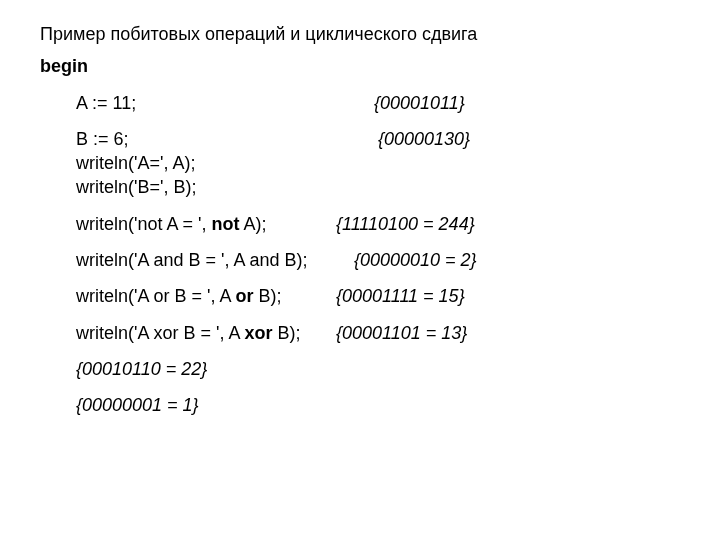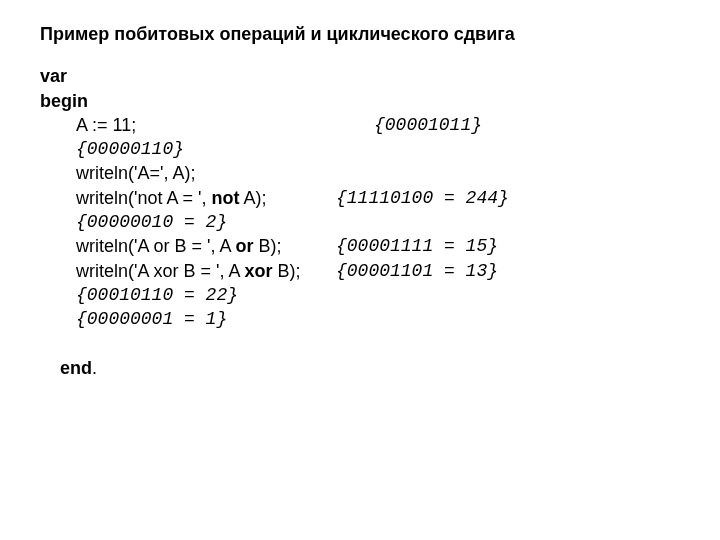--- a/index.html
+++ b/index.html
@@ -10,74 +10,76 @@
     background: #ffffff;
     font-family: Arial, Helvetica, sans-serif;
     font-size: 18px;
     color: #000000;
     line-height: 1.35;
   }
   .page {
     padding: 22px 40px 0 40px;
   }
   .title {
-    font-weight: bold;
-    margin-bottom: 18px;
+    font-weight: normal;
+    margin-bottom: 8px;
   }
   .line {
     white-space: pre;
   }
   .indent {
     padding-left: 36px;
   }
   .bold { font-weight: bold; }
   .row {
     display: flex;
+    margin-top: 12px;
   }
   .code-col {
     display: inline-block;
     min-width: 280px;
   }
   .comment-col {
     display: inline-block;
     font-style: italic;
-    font-family: Liberation Mono, monospace;
   }
 </style>
 </head>
 <body>
 
 <div class="page">
 
   <div class="title">Пример побитовых операций и циклического сдвига</div>
 
-  <div class="line bold">var</div>
 
 
   <div class="line bold">begin</div>
 
   <div class="row indent">
     <span class="code-col" style="min-width:298px">A := 11;</span>
     <span class="comment-col">{00001011}</span>
   </div>
 
   <div class="row indent">
-    <span class="comment-col">{00000110}</span>
+    <span class="code-col" style="min-width:302px">B := 6;</span>
+    <span class="comment-col">{00000130}</span>
   </div>
 
   <div class="line indent">writeln('A=', A);</div>
+  <div class="line indent">writeln('B=', B);</div>
 
   <div class="row indent">
     <span class="code-col" style="min-width:260px">
       <span>writeln('not A = ', </span><span class="bold">not</span><span> A);</span>
     </span>
     <span class="comment-col">{11110100 = 244}</span>
   </div>
 
   <div class="row indent">
+    <span class="code-col" style="min-width:278px">writeln('A and B = ', A and B);</span>
     <span class="comment-col">{00000010 = 2}</span>
   </div>
 
   <div class="row indent">
     <span class="code-col" style="min-width:260px">
       <span>writeln('A or B = ', A </span><span class="bold">or</span><span> B);</span>
     </span>
     <span class="comment-col">{00001111 = 15}</span>
   </div>
 
@@ -89,17 +91,14 @@
   </div>
 
   <div class="row indent">
     <span class="comment-col">{00010110 = 22}</span>
   </div>
 
   <div class="row indent">
     <span class="comment-col">{00000001 = 1}</span>
   </div>
 
-  <div class="line">
-    <span class="bold">end</span><span>.</span>
-  </div>
 
 </div>
 
 </body></html>

